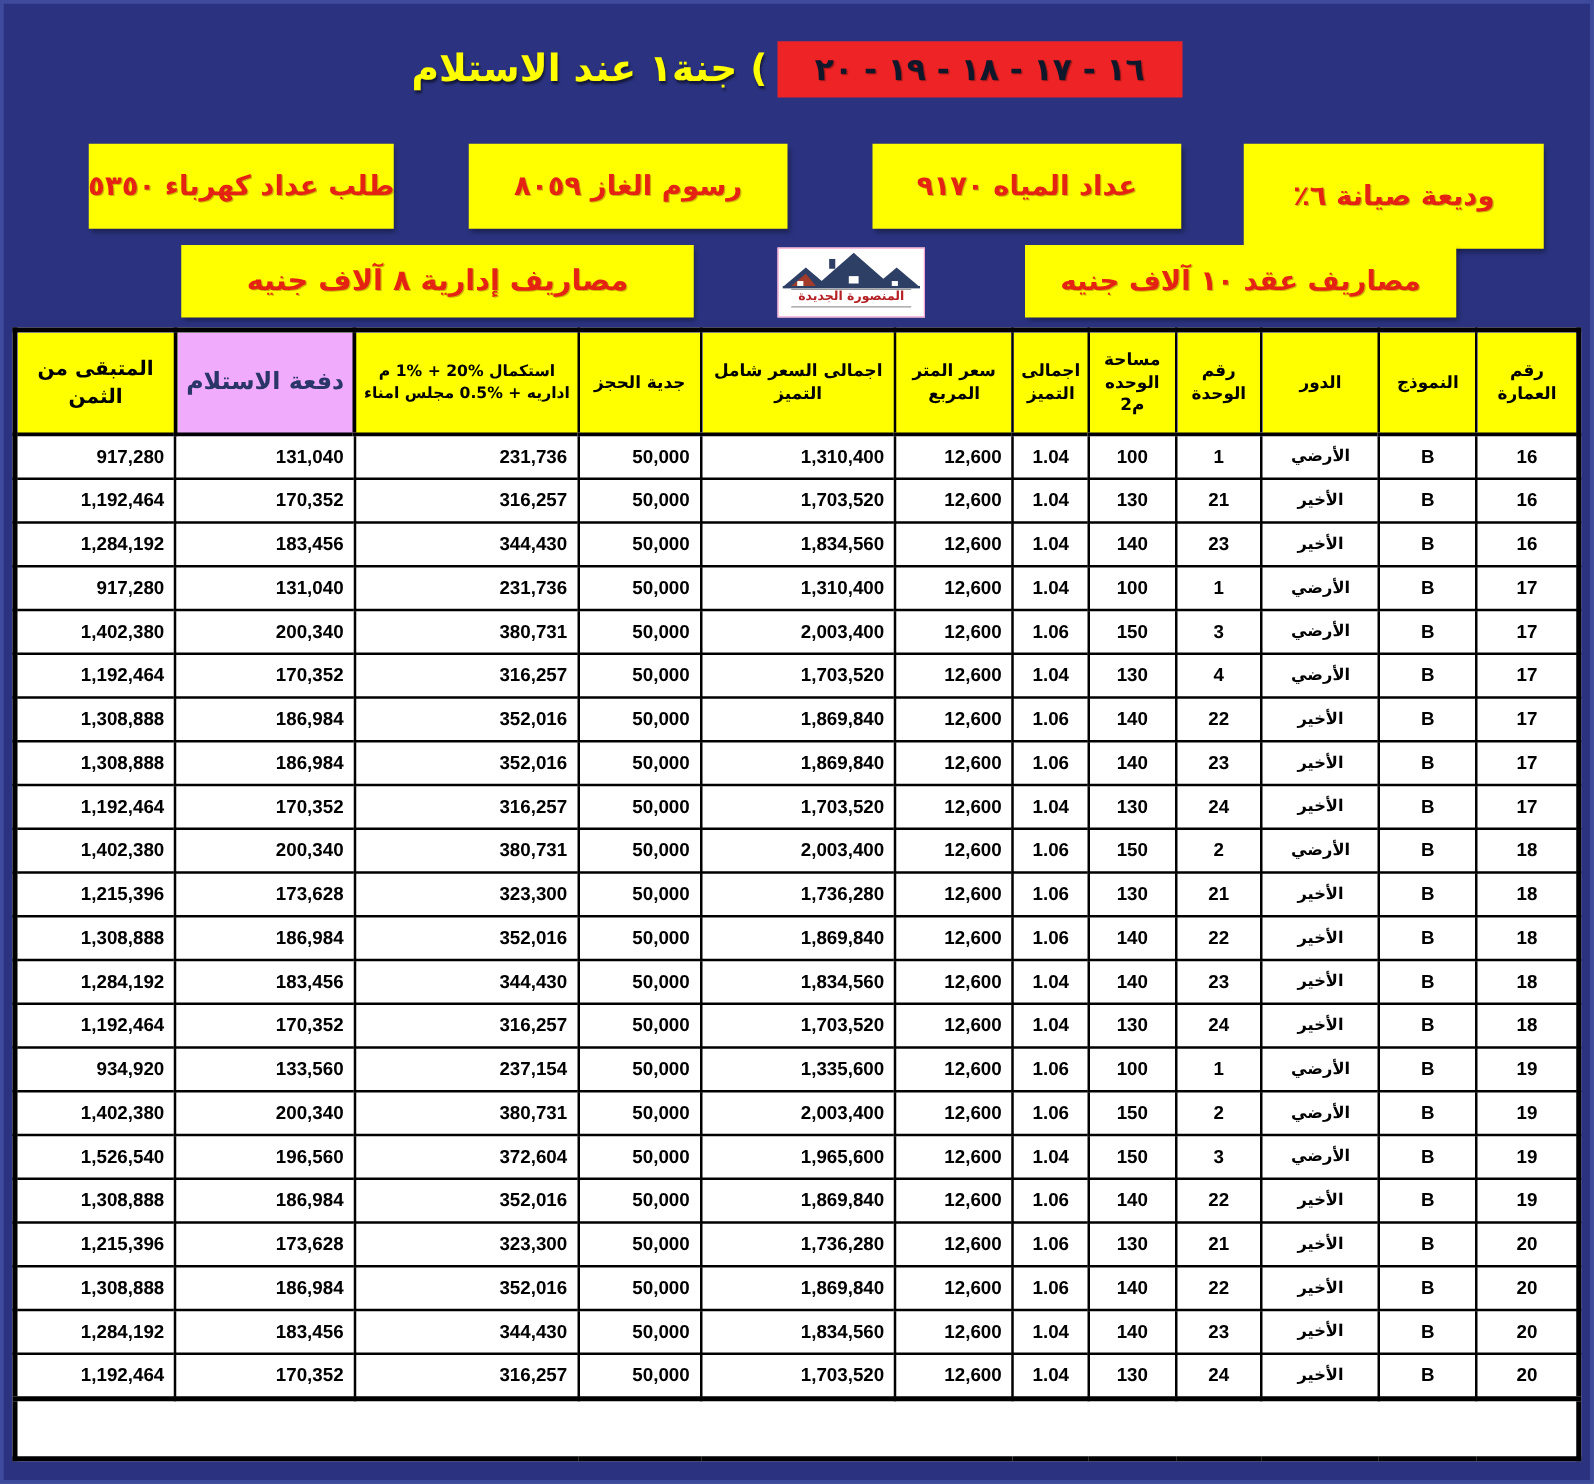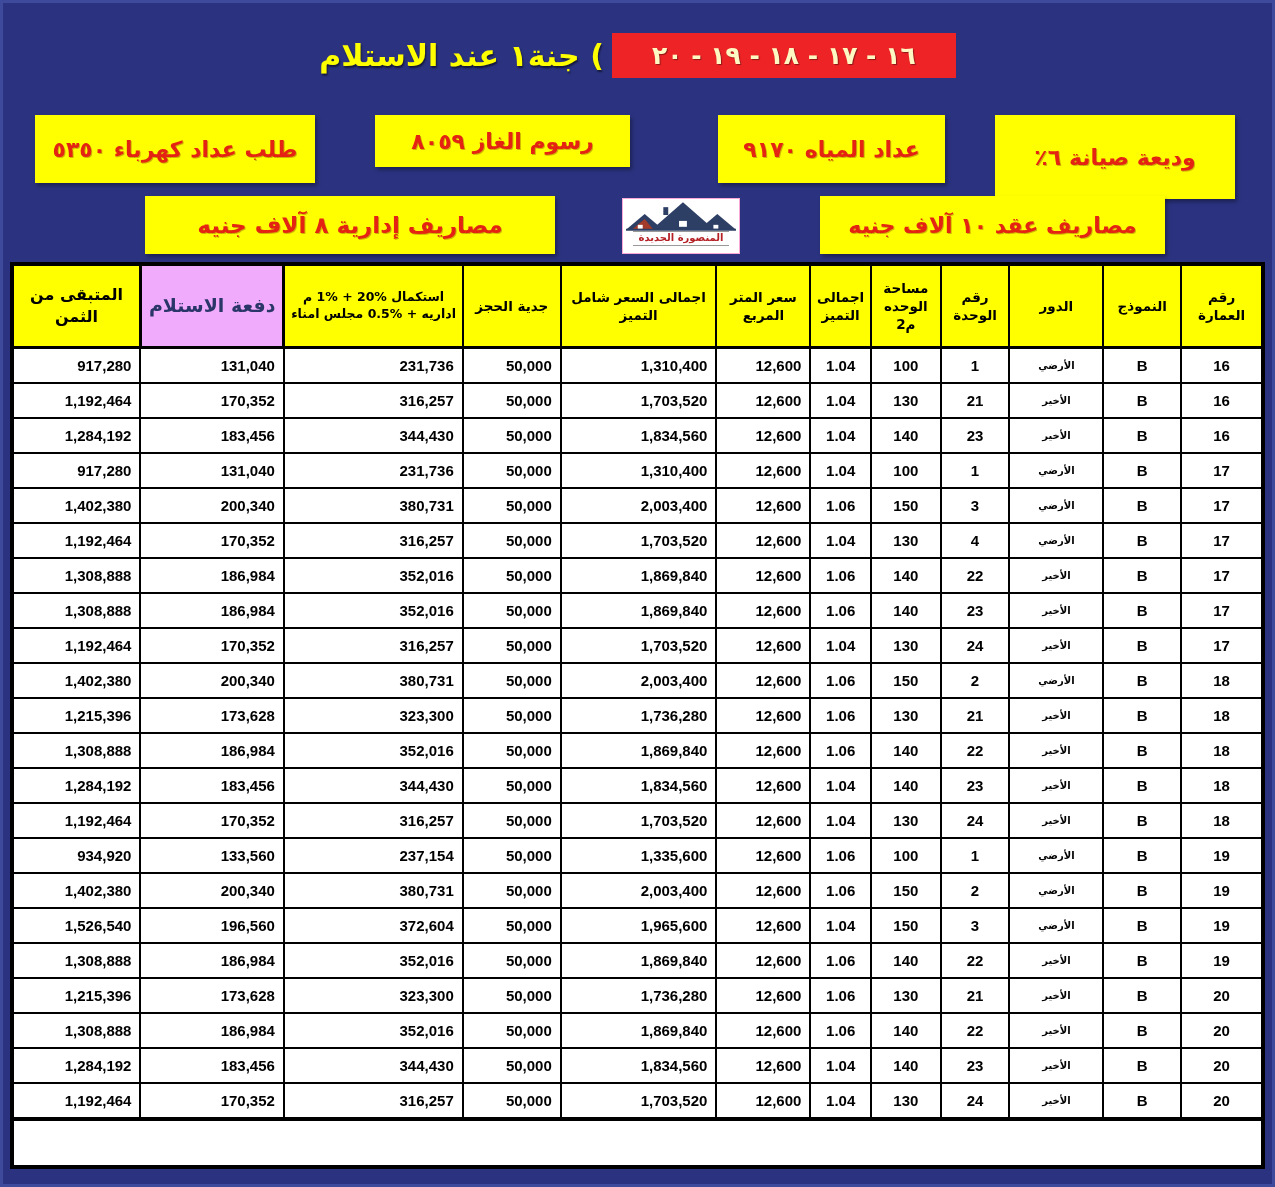--- a/index.html
+++ b/index.html
@@ -11,36 +11,36 @@
     direction:rtl;
   }
   
   .title{
     position:absolute;top:20px;right:0;left:0;height:70px;
     display:flex;flex-direction:row;align-items:center;justify-content:center;gap:8px;
     color:#ffff00;font-weight:bold;font-size:30px;white-space:nowrap;
     text-shadow:1px 2px 2px rgba(0,0,0,.55);
   }
   .title .redbox{
-    background:#ee2326;color:#fef9c3;font-size:25px;font-weight:bold;
-    padding:8px 40px;letter-spacing:3px;text-shadow:1px 1px 1px rgba(0,0,0,.4);
+    background:#ee2326;color:#0f172a;font-size:25px;font-weight:bold;
+    padding:8px 30px;letter-spacing:3px;text-shadow:1px 1px 1px rgba(0,0,0,.4);
   }
   
   .feeArea{position:absolute;right:0;left:0;}
   .fee{
     position:absolute;background:#ffff00;color:#e42313;font-weight:bold;
     display:flex;align-items:center;justify-content:center;
     font-size:22px;white-space:nowrap;text-shadow:1px 1px 0 rgba(120,40,0,.35);
     box-shadow:2px 3px 4px rgba(0,0,0,.35);
   }
   .row1{top:115px;height:68px;}
   .f-maint{right:40px;width:240px;top:0;height:84px;}
-  .f-water{right:330px;width:227px;top:0;height:68px;}
-  .f-gas{right:645px;width:255px;top:0;height:52px;}
-  .f-elec{right:960px;width:280px;top:0;height:68px;}
+  .f-water{right:330px;width:247px;top:0;height:68px;}
+  .f-gas{right:645px;width:255px;top:0;height:68px;}
+  .f-elec{right:960px;width:244px;top:0;height:68px;}
   .row2{top:196px;height:62px;}
   .f-contract{right:110px;width:345px;top:0;height:58px;}
   .f-admin{left:145px;width:410px;top:0;height:58px;font-size:23px;}
   
   .logo{
     position:absolute;left:622px;top:2px;width:118px;height:56px;
     background:#ffffff;border:1px solid #f9a8d4;box-sizing:border-box;
     display:flex;flex-direction:column;align-items:center;justify-content:flex-start;
   }
   .logo svg{display:block;margin-top:2px;}
@@ -65,21 +65,21 @@
   }
   thead th.completion{font-size:12.5px;padding:0 5px;}
   thead th.remaining{font-size:16px;}
   tbody td{
     height:33px;background:#ffffff;color:#000;font-weight:bold;
     font-size:15px;font-family:"Liberation Sans","DejaVu Sans",sans-serif;
     vertical-align:middle;padding:0;
   }
   tbody td.r{text-align:right;padding-left:2px;padding-right:8px;}
   tbody td.c{text-align:center;}
-  tbody td.ar{font-family:"DejaVu Sans",sans-serif;font-size:10px;}
+  tbody td.ar{font-family:"DejaVu Sans",sans-serif;font-size:13px;}
   tbody tr.empty td{height:44px;border-top:4px solid #000;background:#ffffff;}
 </style>
 </head>
 <body>
 
 <div class="title">
   <span class="redbox">١٦ - ١٧ - ١٨ - ١٩ - ٢٠</span>
   <span>) جنة١ عند الاستلام</span>
 </div>
 

